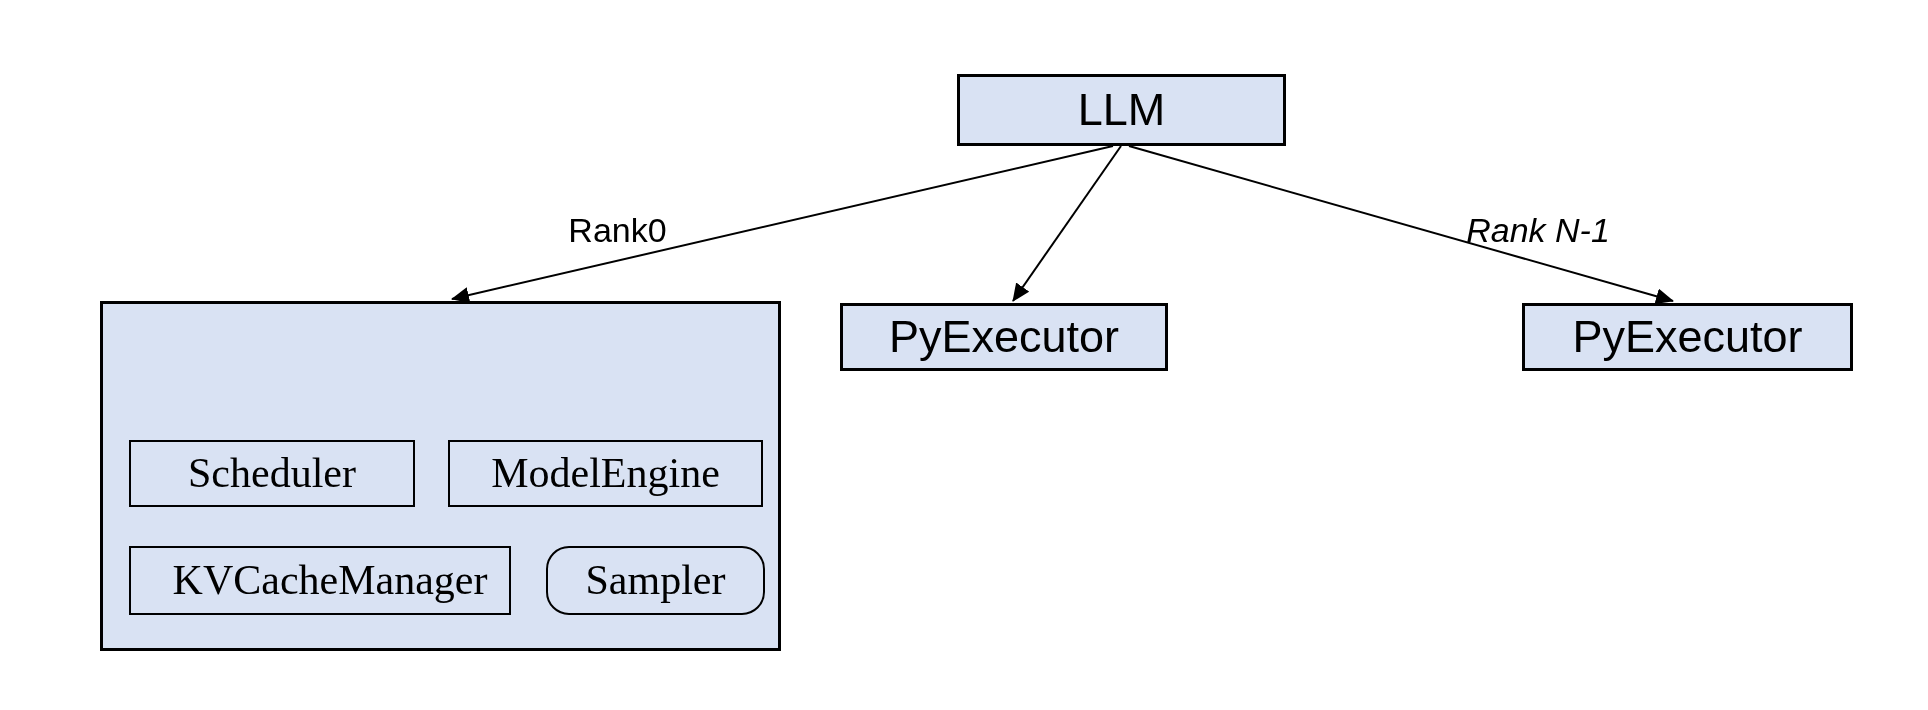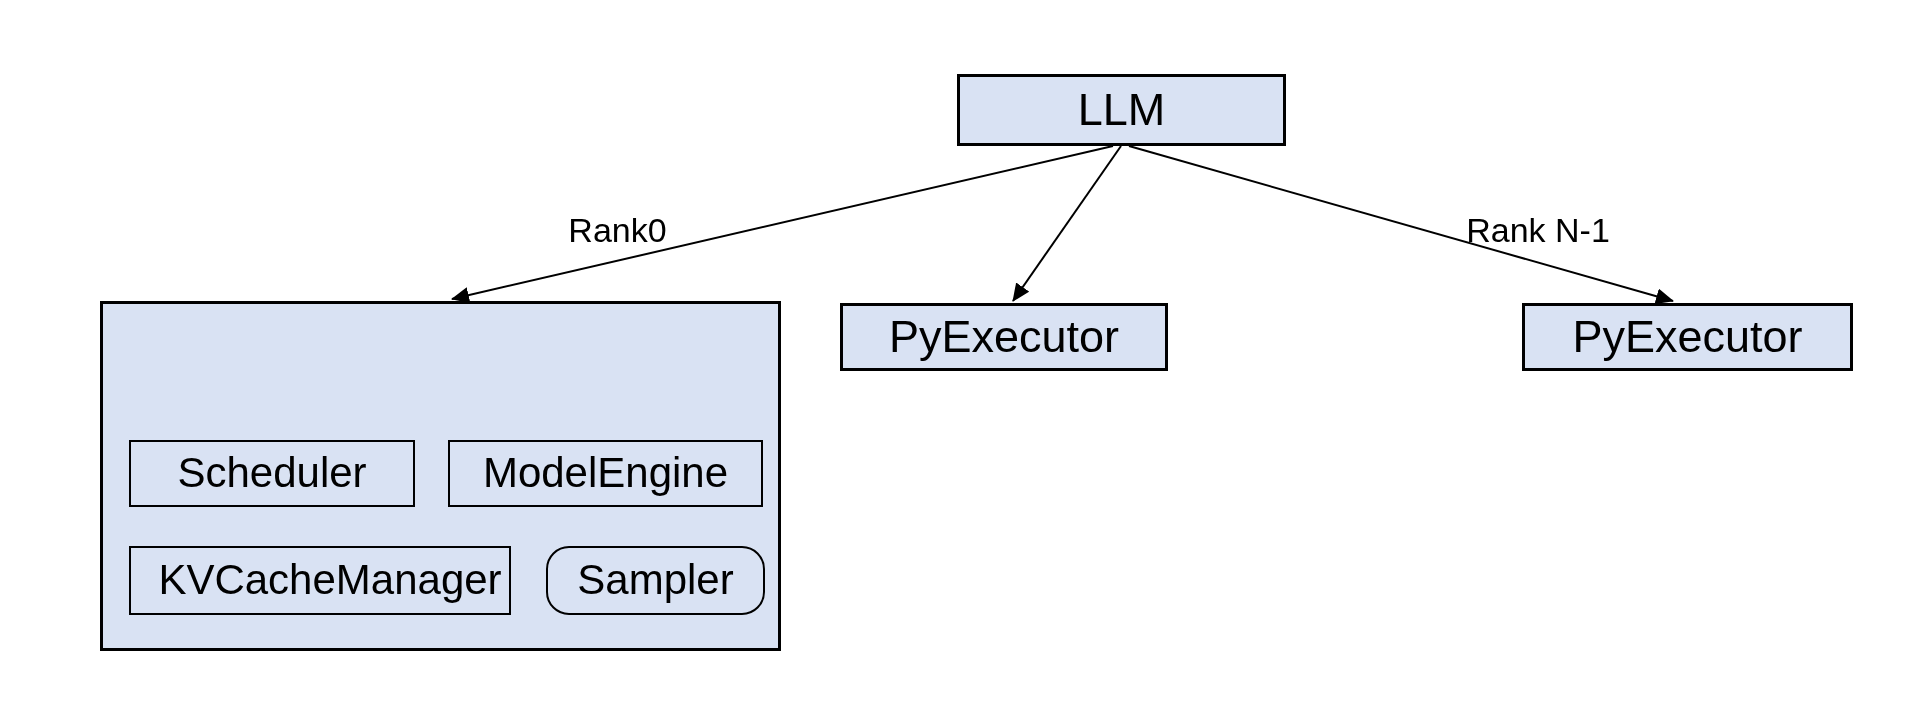--- a/index.html
+++ b/index.html
@@ -45,20 +45,21 @@
     position: absolute;
     left: 0; right: 0;
     top: 16px;
     text-align: center;
     font-size: 45px;
     white-space: nowrap;
   }
   .inner-node {
     border-width: 2px;
     font-size: 42px;
+    font-family: Liberation Serif, serif;
   }
   .edge-label {
     position: absolute;
     font-size: 34px;
     line-height: 38px;
     text-align: center;
     white-space: nowrap;
   }
 </style>
 </head>
@@ -75,21 +76,21 @@
     <line x1="1113" y1="146" x2="452" y2="299" marker-end="url(#arrowhead)"></line>
     <line x1="1121" y1="146" x2="1013" y2="301" marker-end="url(#arrowhead)"></line>
     <line x1="1129" y1="146" x2="1673" y2="301" marker-end="url(#arrowhead)"></line>
   </svg>
 
   <div class="node" style="left:957px; top:74px; width:329px; height:72px;">
     <span>LLM</span>
   </div>
 
   <div class="edge-label" style="left:545px; top:211px; width:145px;">Rank0</div>
-  <div class="edge-label" style="left:1437px; top:211px; width:202px;">Rank N-1</div>
+  <div class="edge-label" style="left:1437px; top:211px; width:202px;font-style:italic;">Rank N-1</div>
 
   <div class="container-node" style="left:100px; top:301px; width:681px; height:350px;">
 
     <div class="node inner-node" style="left:26px; top:136px; width:286px; height:67px;">
       <span>Scheduler</span>
     </div>
 
     <div class="node inner-node" style="left:345px; top:136px; width:315px; height:67px;">
       <span>ModelEngine</span>
     </div>

